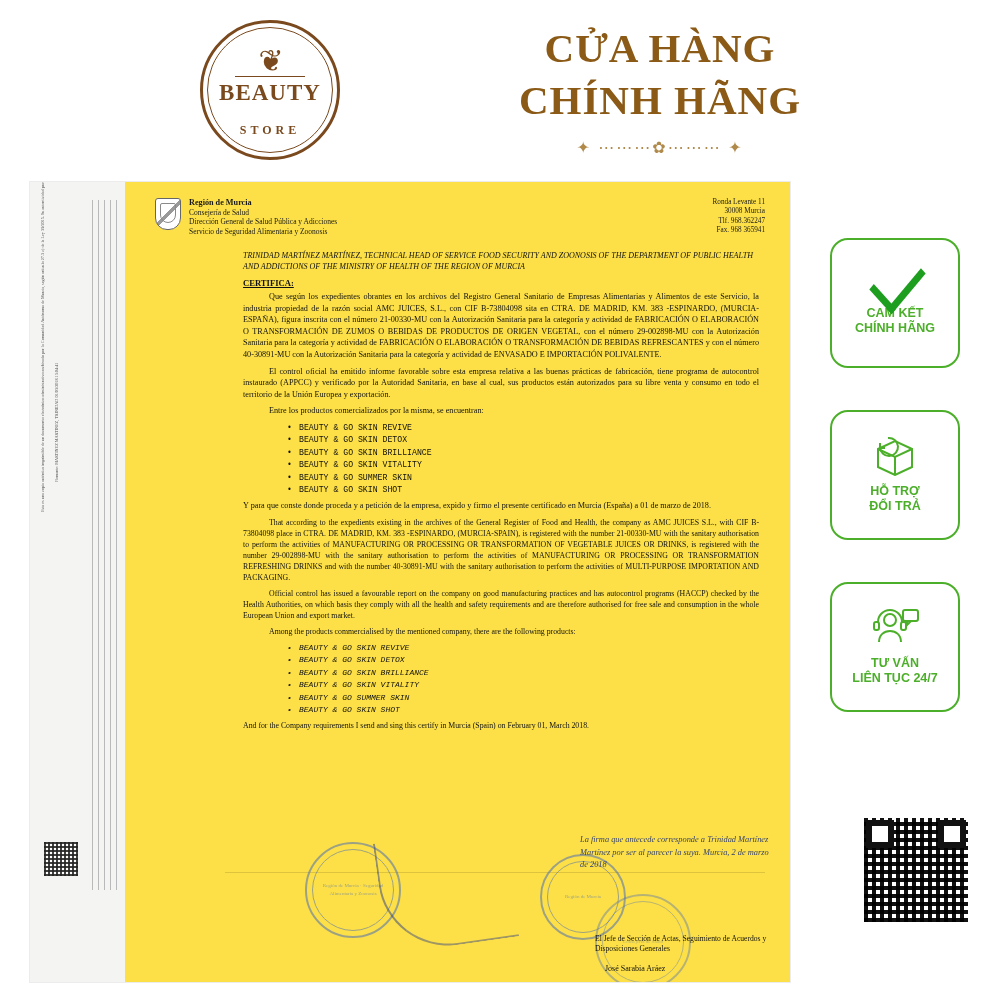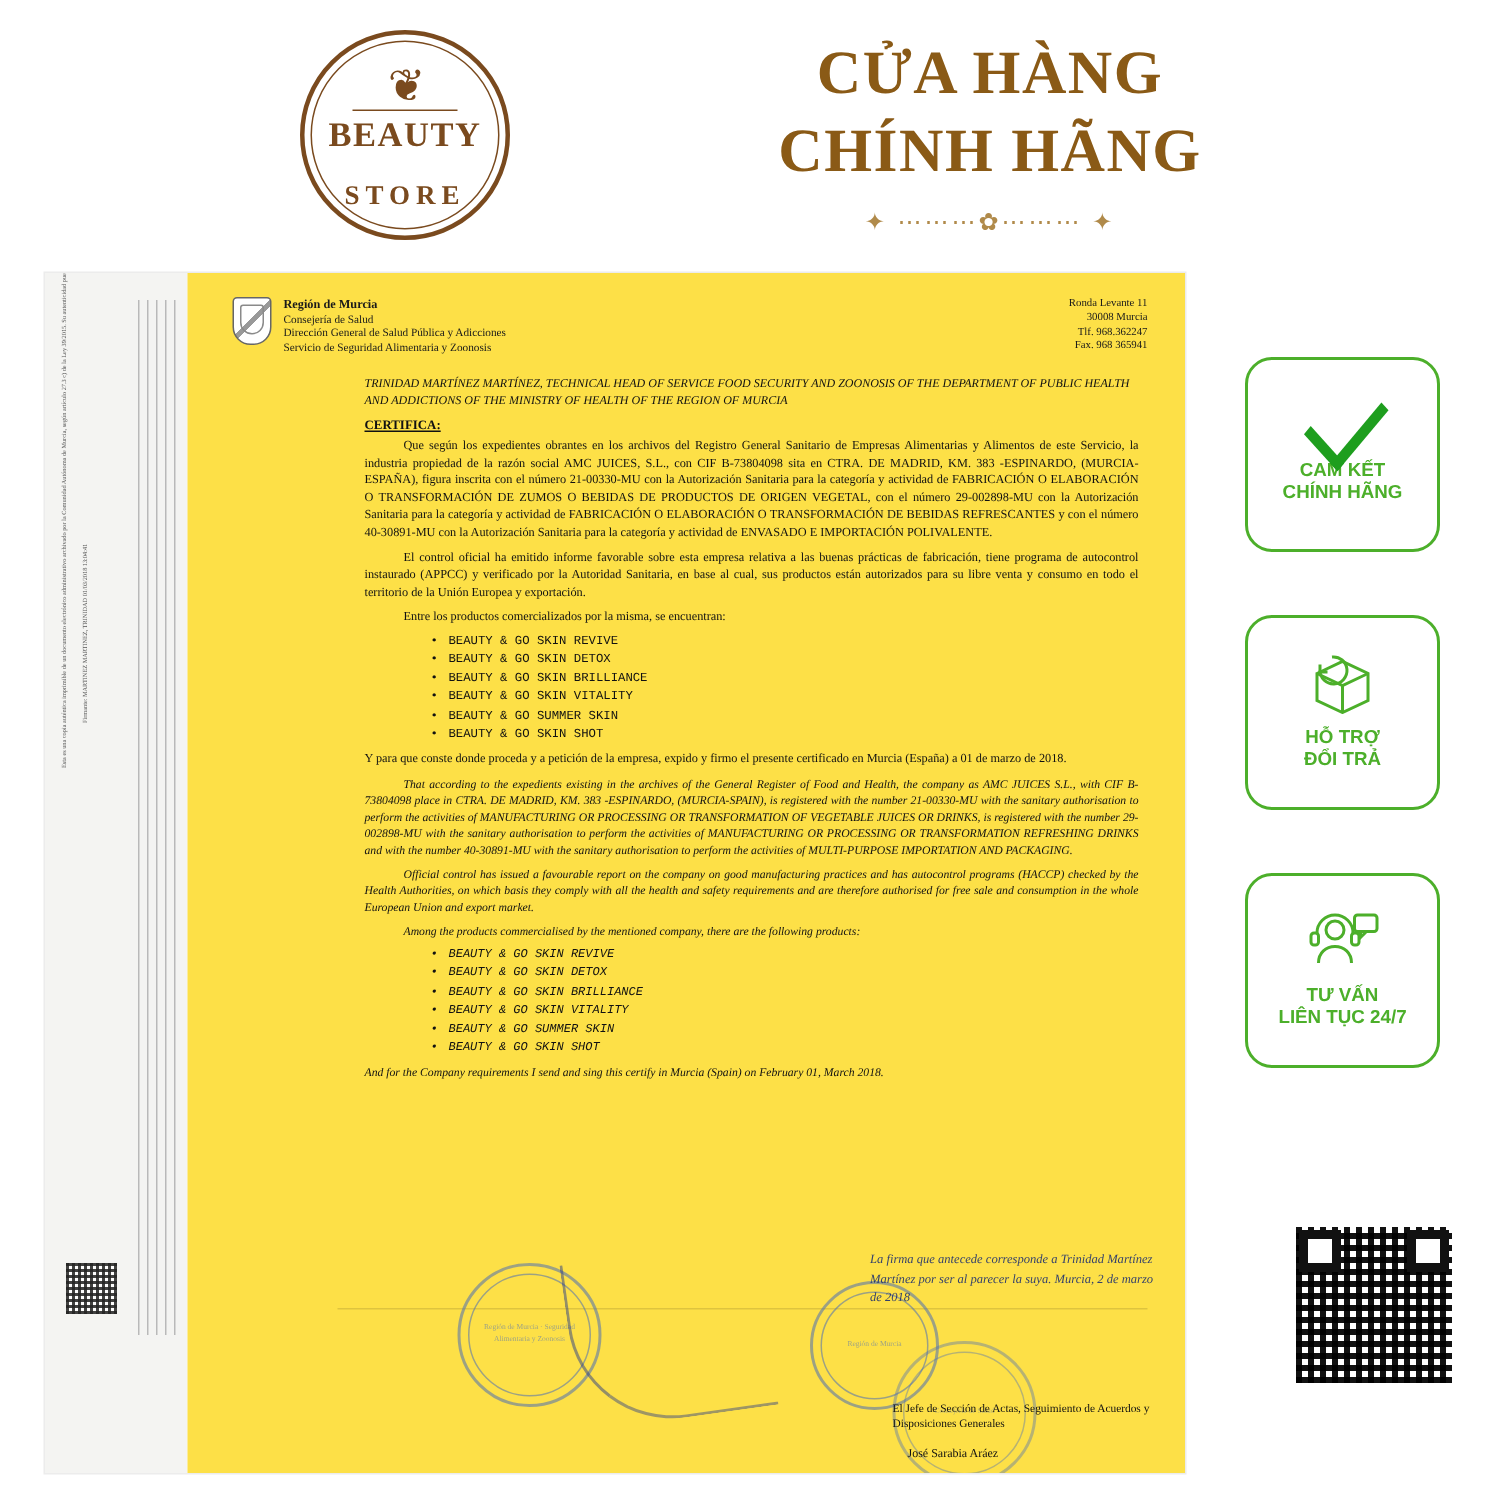--- a/index.html
+++ b/index.html
@@ -58,21 +58,21 @@
     color: #7a4a1e;
     font-family: "Liberation Serif", serif;
     font-size: 23px;
     letter-spacing: 1px;
     font-weight: 700;
     margin-top: 2px;
   }
   .logo-store {
     color: #7a4a1e;
     font-family: "Liberation Serif", serif;
-    font-size: 18px;
+    font-size: 12px;
     letter-spacing: 4px;
     font-weight: 700;
     margin-top: 17px;
   }
   .logo-rule {
     width: 70px;
     height: 1px;
     background: #7a4a1e;
     margin: 2px 0 1px 0;
   }
@@ -233,21 +233,20 @@
   }
   .p {
     font-size: 8.2px;
     line-height: 11.6px;
     text-align: justify;
     text-indent: 26px;
     margin: 0 0 5px 0;
   }
   .p-en {
     font-size: 7.8px;
-    font-style: italic;
     line-height: 11px;
     text-align: justify;
     text-indent: 26px;
     margin: 0 0 5px 0;
   }
   .lead { text-indent: 0; }
   ul.prod {
     margin: 2px 0 4px 0;
     padding-left: 56px;
     list-style: none;

